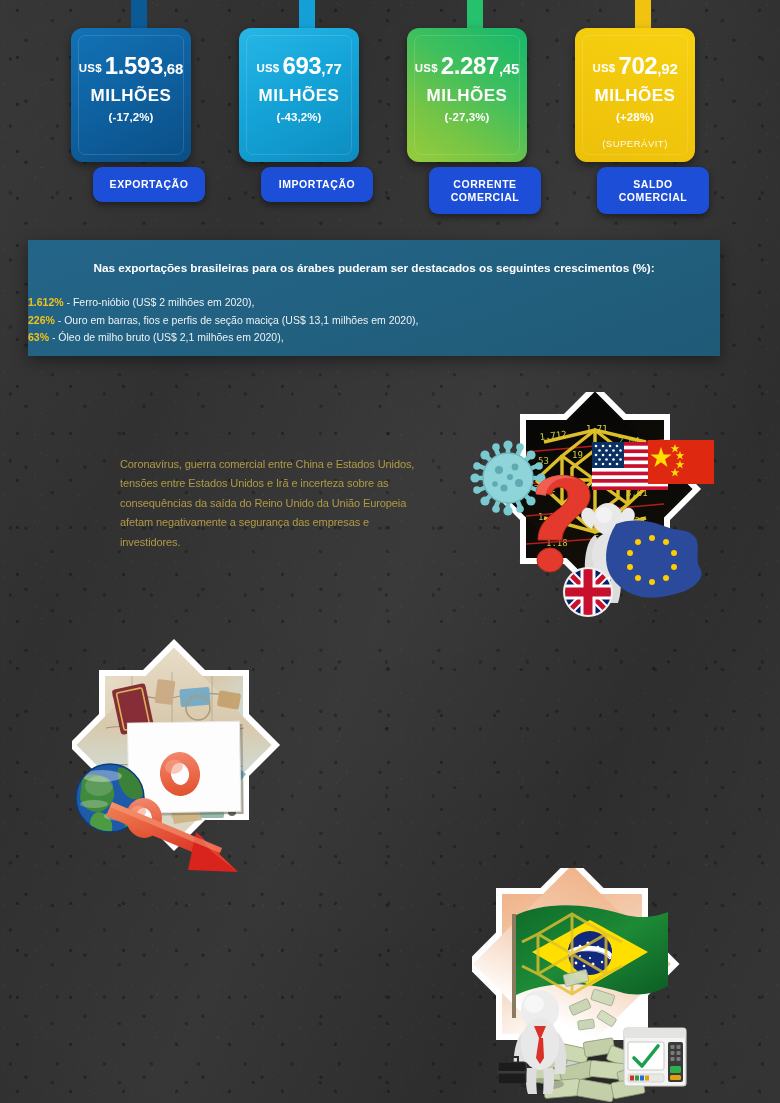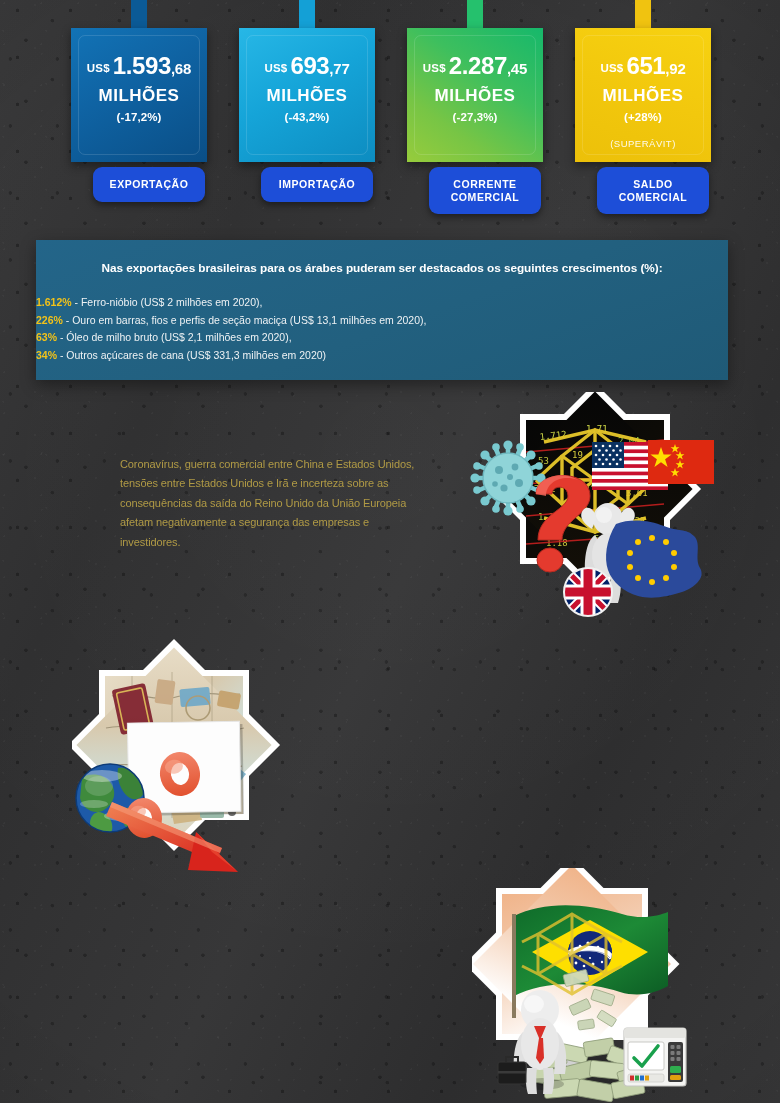--- a/index.html
+++ b/index.html
@@ -35,22 +35,22 @@
   }
   .layer{position:absolute;inset:0;z-index:5;}
 
   
   .tag{position:absolute;}
   .tag-stem{
     position:absolute;top:0;left:50%;transform:translateX(-50%);
     width:16px;height:34px;border-radius:0 0 5px 5px;
   }
   .tag-body{
-    position:absolute;top:28px;left:0;width:136px;height:134px;
-    border-radius:0;
+    position:absolute;top:28px;left:0;width:120px;height:134px;
+    border-radius:12px;
     box-shadow:0 4px 9px rgba(0,0,0,.42);
     overflow:hidden;
   }
   .tag-inner-border{
     position:absolute;left:7px;top:7px;right:7px;bottom:7px;
     border:1px solid rgba(255,255,255,.13);border-radius:7px;pointer-events:none;
   }
   .tag-txt{
     position:absolute;left:0;right:0;top:26px;text-align:center;color:#fff;
     line-height:1;
@@ -78,21 +78,21 @@
   #tag0 .tag-body{background:linear-gradient(150deg,#1273b6 0%,#0f63a3 42%,#0a4e86 100%);}
   #tag1 .tag-stem{background:#14a0d6;}
   #tag1 .tag-body{background:linear-gradient(150deg,#27b7e6 0%,#15a4d8 45%,#0d8cc0 100%);}
   #tag2 .tag-stem{background:#25c16d;}
   #tag2 .tag-body{background:linear-gradient(215deg,#16b86b 0%,#3dbf5e 38%,#77c545 72%,#97cc3c 100%);}
   #tag3 .tag-stem{background:#f0c310;}
   #tag3 .tag-body{background:linear-gradient(200deg,#f7d211 0%,#f2c80d 50%,#ecc009 100%);}
 
   
   .panel{
-    position:absolute;left:36px;top:240px;width:692px;height:140px;
+    position:absolute;left:28px;top:240px;width:692px;height:116px;
     background:linear-gradient(160deg,#236589 0%,#22607f 55%,#1f5a77 100%);
     box-shadow:0 5px 14px rgba(0,0,0,.38);
     color:#fff;
   }
   .panel-head{
     position:absolute;left:0;right:0;top:21px;text-align:center;
     font-size:11.8px;font-weight:bold;letter-spacing:-.05px;
   }
   .panel-list{position:absolute;left:0;right:0;top:54px;text-align:left;}
   .panel-row{font-size:10.5px;line-height:17.5px;color:#eef2f4;white-space:nowrap;}
@@ -163,37 +163,36 @@
     </div>
     <div class="tag-label">CORRENTE COMERCIAL</div>
   </div>
 
   <div class="tag" id="tag3" style="left:575px;top:0px;width:136px;">
     <div class="tag-stem"></div>
     <div class="tag-body">
       <div class="tag-inner-border"></div>
       <div class="tag-txt">
         <span class="amt">
-          <span class="cur">US$</span><span class="int">651</span><span class="dec">,92</span>
+          <span class="cur">US$</span><span class="int">702</span><span class="dec">,92</span>
         </span>
         <span class="mil">MILHÕES</span>
         <span class="pct">(+28%)</span>
         <span class="sup">(SUPERÁVIT)</span>
       </div>
     </div>
     <div class="tag-label">SALDO COMERCIAL</div>
   </div>
 
   <div class="panel">
     <div class="panel-head">Nas exportações brasileiras para os árabes puderam ser destacados os seguintes crescimentos (%):</div>
     <div class="panel-list">
       <div class="panel-row"><span class="hl">1.612%</span><span> - Ferro-nióbio (US$ 2 milhões em 2020),</span></div>
       <div class="panel-row"><span class="hl">226%</span><span> - Ouro em barras, fios e perfis de seção maciça (US$ 13,1 milhões em 2020),</span></div>
       <div class="panel-row"><span class="hl">63%</span><span> - Óleo de milho bruto (US$ 2,1 milhões em 2020),</span></div>
-      <div class="panel-row"><span class="hl">34%</span><span> - Outros açúcares de cana (US$ 331,3 milhões em 2020)</span></div>
     </div>
   </div>
 
   <div class="blurb" id="blurb0">Coronavírus, guerra comercial entre China e Estados Unidos, tensões entre Estados Unidos e Irã e incerteza sobre as consequências da saída do Reino Unido da União Europeia afetam negativamente a segurança das empresas e investidores.</div>
 
   <div class="illus" style="left:468px;top:392px;">
     <svg width="250" height="252" viewBox="0 0 250 252">
       <defs>
         <clipPath id="star1">
           <polygon points="85,22 125,42 165,22 165,66 205,86 165,106 165,150 125,130 85,150 85,106 45,86 85,66"></polygon>

